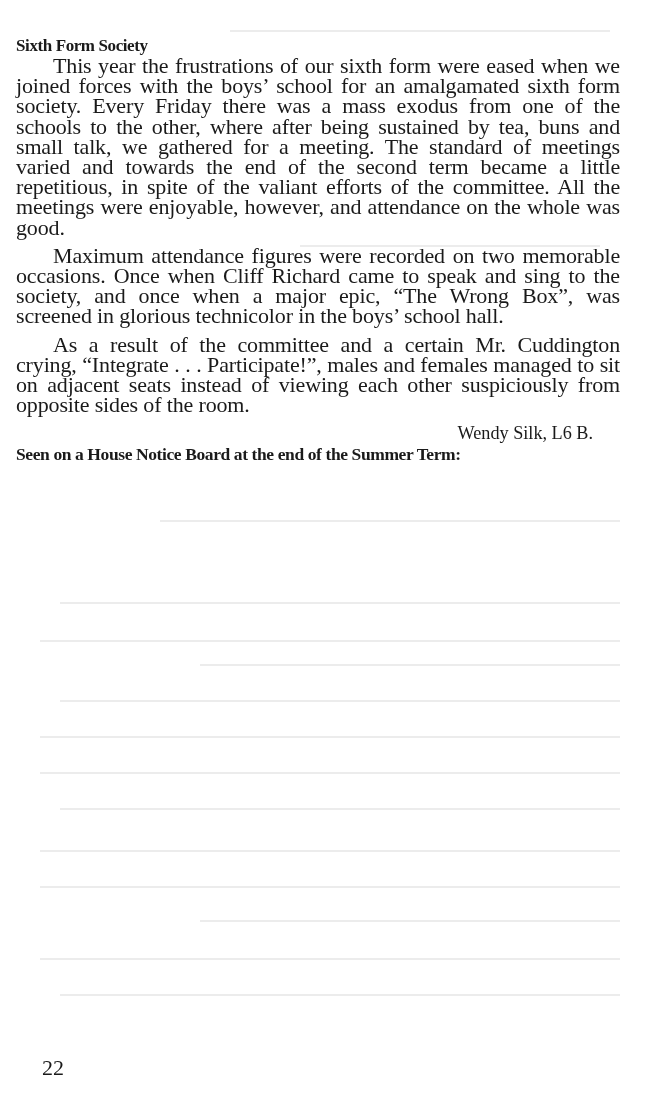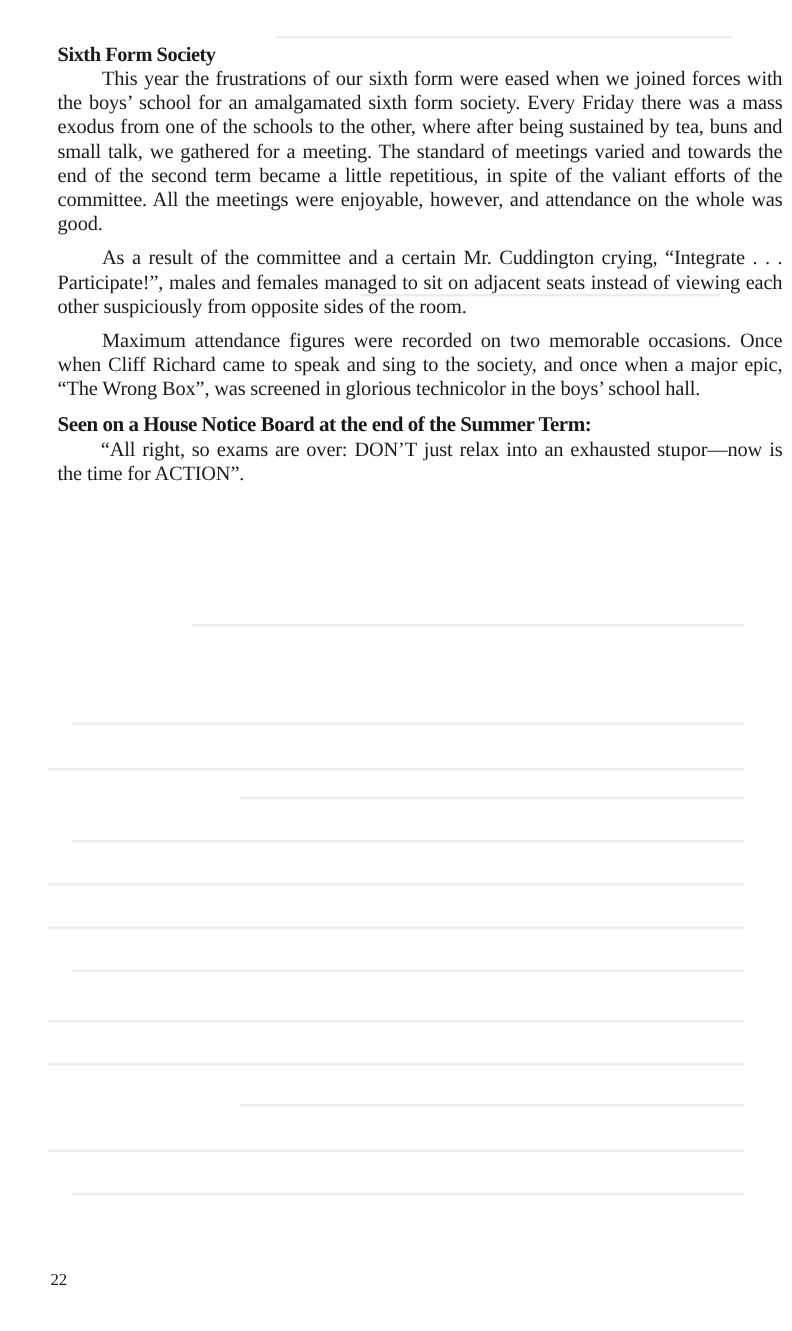--- a/index.html
+++ b/index.html
@@ -20,33 +20,33 @@
       left: 0; top: 0; width: 660px; height: 1109px;
       pointer-events: none;
     }
     .bleed div {
       position: absolute;
       height: 2px;
       background: #ececec;
     }
     .page {
       position: absolute;
-      left: 48px;
+      left: 16px;
       top: 36px;
       width: 604px;
     }
     .heading {
       font-weight: bold;
       font-size: 17px;
       line-height: 20px;
       letter-spacing: -0.4px;
       margin: 0;
     }
     .para {
-      font-size: 17px;
+      font-size: 22px;
       line-height: 20.2px;
       text-align: justify;
       text-indent: 37px;
       margin: 0 0 8px 0;
       letter-spacing: -0.15px;
     }
     .para.first { margin-top: 0; }
     .signature {
       font-size: 18.2px;
       line-height: 20.2px;
@@ -60,21 +60,21 @@
       font-size: 17.5px;
       margin-bottom: 2px;
     }
     .section2 .para {
       text-indent: 36px;
     }
     .page-number {
       position: absolute;
       left: 42px;
       top: 1058px;
-      font-size: 14px;
+      font-size: 22px;
       line-height: 20px;
       margin: 0;
     }
   </style>
 </head>
 <body>
 
 <div class="bleed">
   <div style="left:230px; top:30px; width:380px;"></div>
   <div style="left:300px; top:245px; width:300px;"></div>
@@ -91,24 +91,24 @@
   <div style="left:200px; top:920px; width:420px;"></div>
   <div style="left:40px; top:958px; width:580px;"></div>
   <div style="left:60px; top:994px; width:560px;"></div>
 </div>
 
 <div class="page">
 
   <div class="section">
     <h2 class="heading">Sixth Form Society</h2>
     <p class="para first">This year the frustrations of our sixth form were eased when we joined forces with the boys’ school for an amalgamated sixth form society. Every Friday there was a mass exodus from one of the schools to the other, where after being sustained by tea, buns and small talk, we gathered for a meeting. The standard of meetings varied and towards the end of the second term became a little repetitious, in spite of the valiant efforts of the committee. All the meetings were enjoyable, however, and attendance on the whole was good.</p>
+    <p class="para">Maximum attendance figures were recorded on two memorable occasions. Once when Cliff Richard came to speak and sing to the society, and once when a major epic, “The Wrong Box”, was screened in glorious technicolor in the boys’ school hall.</p>
     <p class="para">As a result of the committee and a certain Mr. Cuddington crying, “Integrate . . . Participate!”, males and females managed to sit on adjacent seats instead of viewing each other suspiciously from opposite sides of the room.</p>
-    <p class="para">Maximum attendance figures were recorded on two memorable occasions. Once when Cliff Richard came to speak and sing to the society, and once when a major epic, “The Wrong Box”, was screened in glorious technicolor in the boys’ school hall.</p>
+    <p class="signature">Wendy Silk, L6 B.</p>
   </div>
 
   <div class="section section2">
     <h2 class="heading">Seen on a House Notice Board at the end of the Summer Term:</h2>
-    <p class="para">“All right, so exams are over: DON’T just relax into an exhausted stupor—now is the time for ACTION”.</p>
   </div>
 
 </div>
 
 <p class="page-number">22</p>
 
 </body></html>

